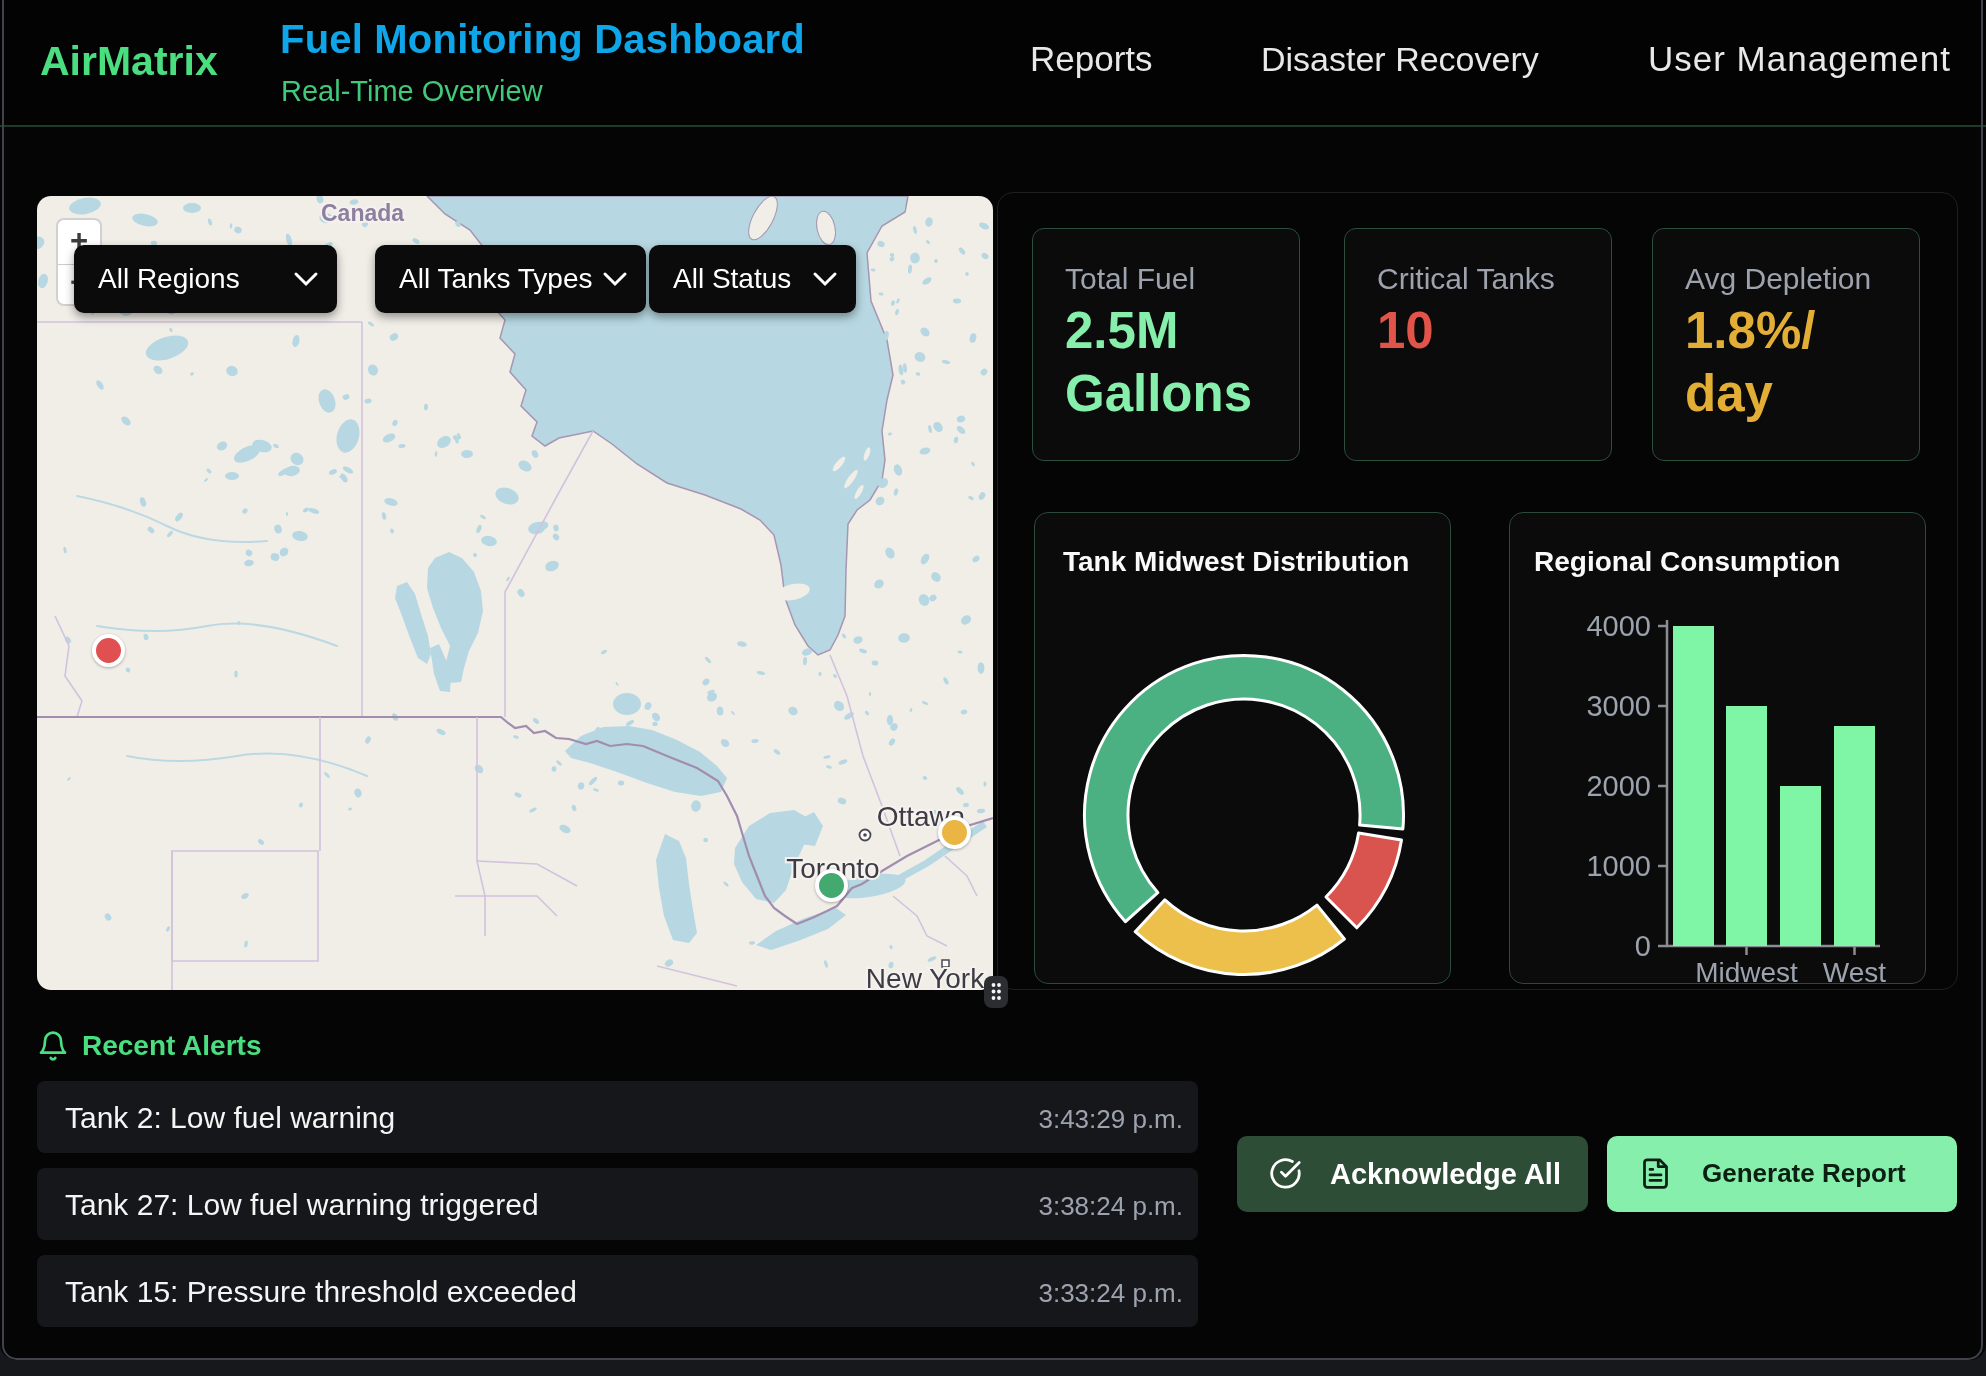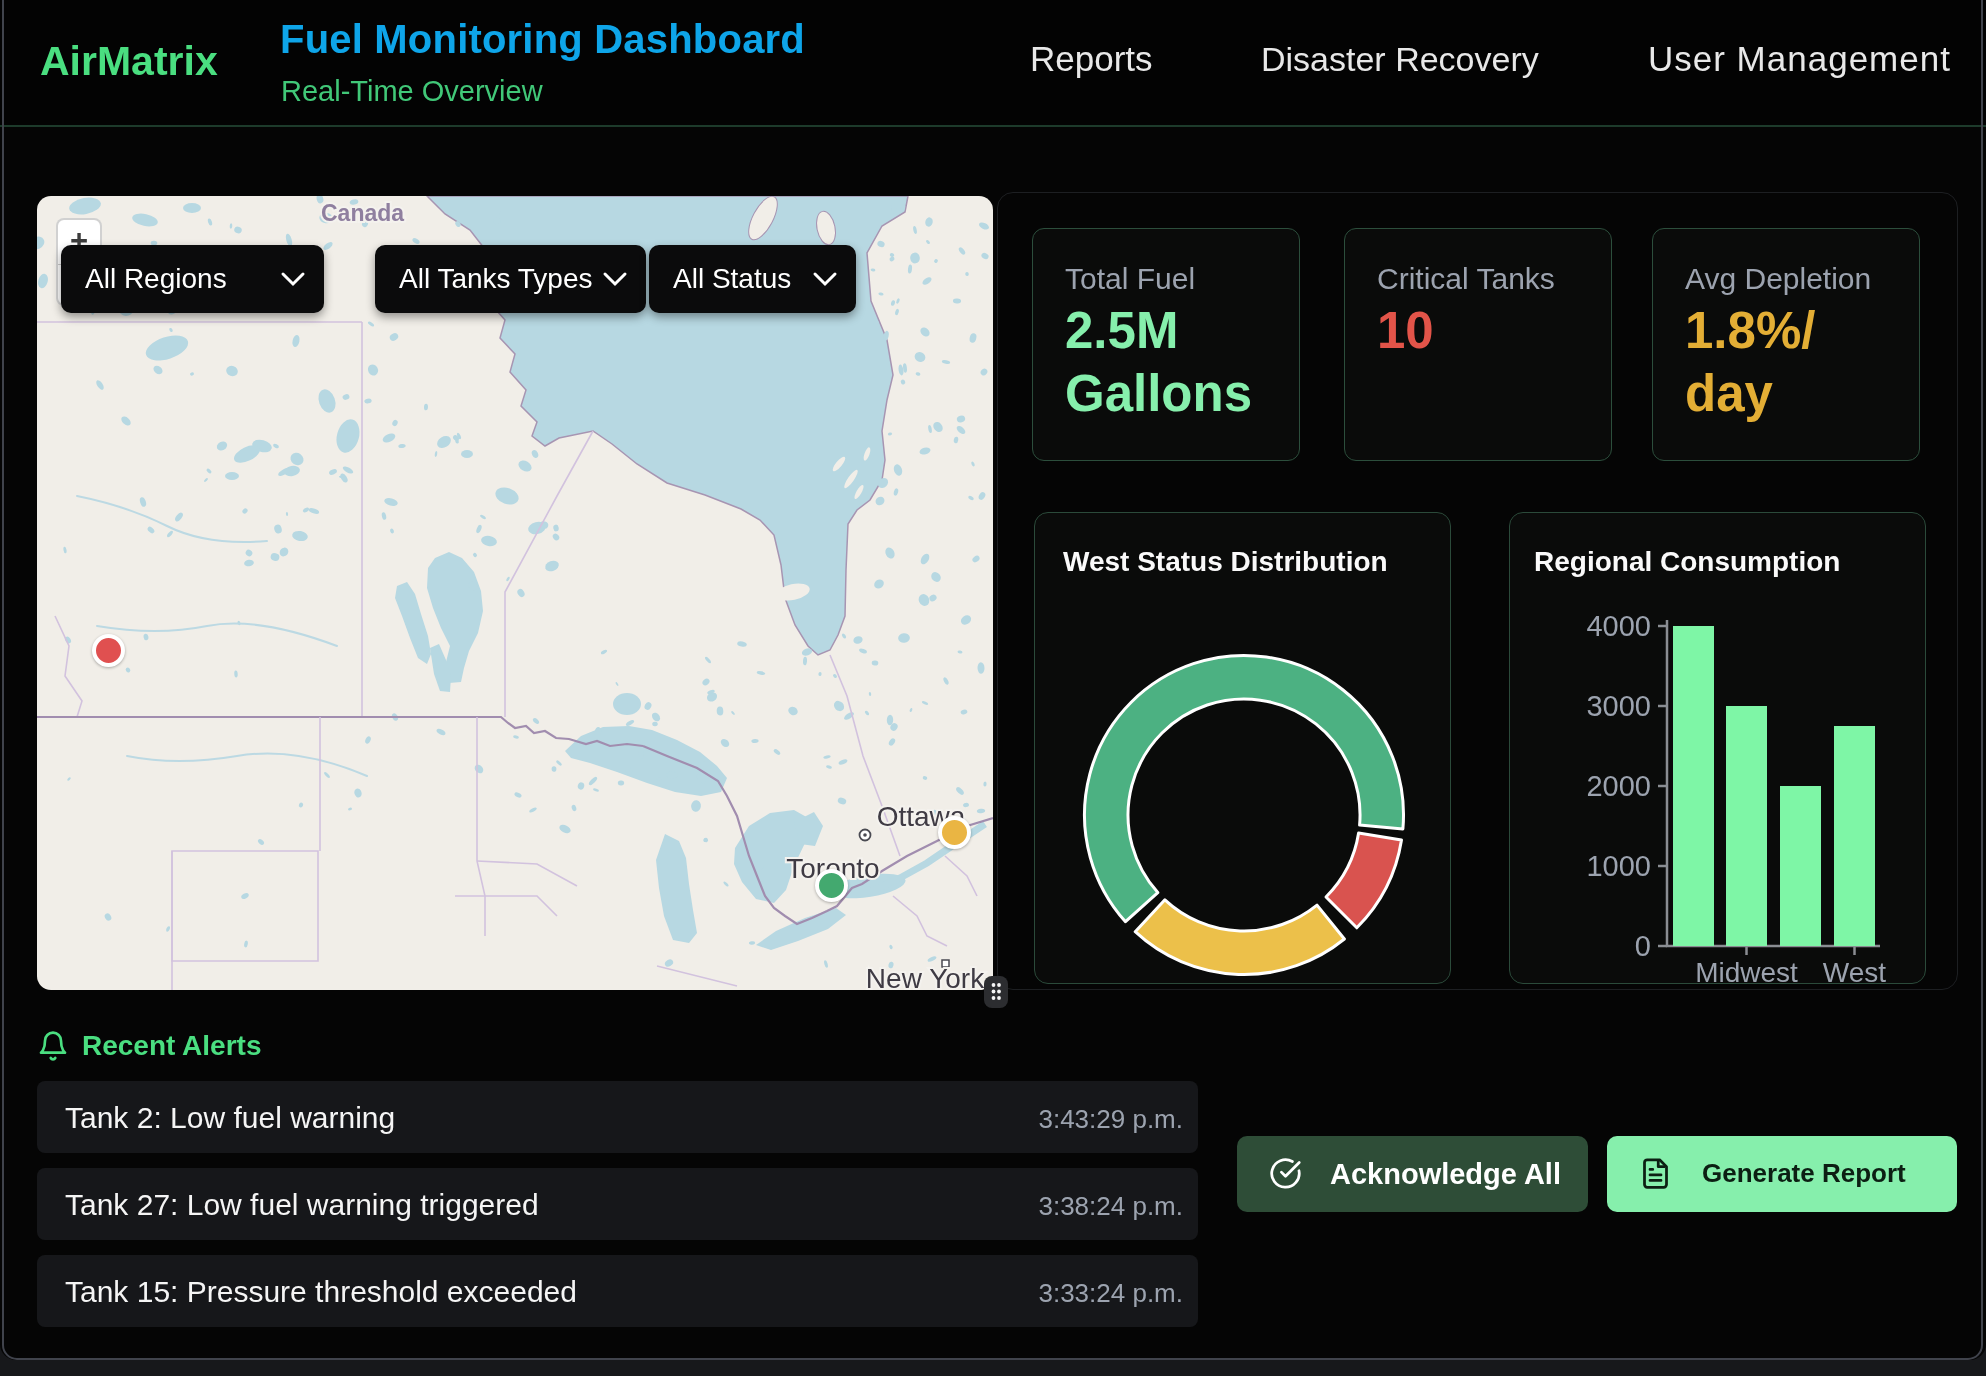--- a/index.html
+++ b/index.html
@@ -365,21 +365,21 @@
 <rect x="905" y="764" width="7" height="7" fill="#fff" stroke="#4a4a52" stroke-width="1.5"></rect>
 <text x="284" y="25" font-size="23" font-weight="600" fill="#8f7f9f" paint-order="stroke" stroke="#f4f2ee" stroke-width="4">Canada</text>
 <text x="884" y="630" font-size="28" fill="#3f3b44" paint-order="stroke" stroke="#f4f2ee" stroke-width="4" text-anchor="middle">Ottawa</text>
 <text x="796" y="682" font-size="28" fill="#3f3b44" paint-order="stroke" stroke="#f4f2ee" stroke-width="4" text-anchor="middle">Toronto</text>
 <text x="888" y="792" font-size="28" fill="#3f3b44" paint-order="stroke" stroke="#f4f2ee" stroke-width="4" text-anchor="middle">New York</text>
 </svg>
     <div id="zoomctl">
         <div class="plus">+</div>
         <div class="minus">−</div>
       </div>
-    <div class="dd" style="left:24px; width:263px;">
+    <div class="dd" style="left:37px; width:263px;">
         <span class="lbl">All Regions</span>
       <svg width="26" height="16" viewBox="0 0 26 16">
           <path d="M3 3 L13 13 L23 3" stroke="#fff" stroke-width="3" fill="none" stroke-linecap="round"></path>
         </svg>
       </div>
     <div class="dd" style="left:338px; width:271px;">
         <span class="lbl">All Tanks Types</span>
       <svg width="26" height="16" viewBox="0 0 26 16">
           <path d="M3 3 L13 13 L23 3" stroke="#fff" stroke-width="3" fill="none" stroke-linecap="round"></path>
         </svg>
@@ -402,21 +402,21 @@
     </div>
     <div class="scard" style="left:346px;">
       <div class="lab">Critical Tanks</div>
       <div class="val" style="color:#e25449;">10</div>
     </div>
     <div class="scard" style="left:654px;">
       <div class="lab">Avg Depletion</div>
       <div class="val" style="color:#e3ae35;">1.8%/<br>day</div>
     </div>
     <div class="ccard" style="left:36px;">
-      <div class="ct" style="left:28px;">West Status Distribution</div>
+      <div class="ct" style="left:28px;">Tank Midwest Distribution</div>
       <svg id="donut" width="417" height="410" viewBox="0 0 417 410" style="position:absolute; left:0; top:60px;">
 <path d="M90.5 348.7 A159.5 159.5 0 1 1 367.9 255.9 L324.6 252.1 A116 116 0 1 0 122.8 319.6 Z" fill="#4cb182" stroke="#ffffff" stroke-width="3" stroke-linejoin="round"></path>
 <path d="M366.5 267.0 A159.5 159.5 0 0 1 321.8 354.8 L291.0 324.0 A116 116 0 0 0 323.6 260.1 Z" fill="#d9534f" stroke="#ffffff" stroke-width="3" stroke-linejoin="round"></path>
 <path d="M309.4 366.0 A159.5 159.5 0 0 1 100.2 358.7 L129.9 326.8 A116 116 0 0 0 282.0 332.1 Z" fill="#ecc04a" stroke="#ffffff" stroke-width="3" stroke-linejoin="round"></path>
 </svg>
     </div>
     <div class="ccard" style="left:511px;">
       <div class="ct" style="left:24px;">Regional Consumption</div>
       <svg id="bars" width="417" height="440" viewBox="0 0 417 440" style="position:absolute; left:0; top:32px;">
 <path d="M157 75 V401 H370" stroke="#8a8d92" stroke-width="2.5" fill="none"></path>

